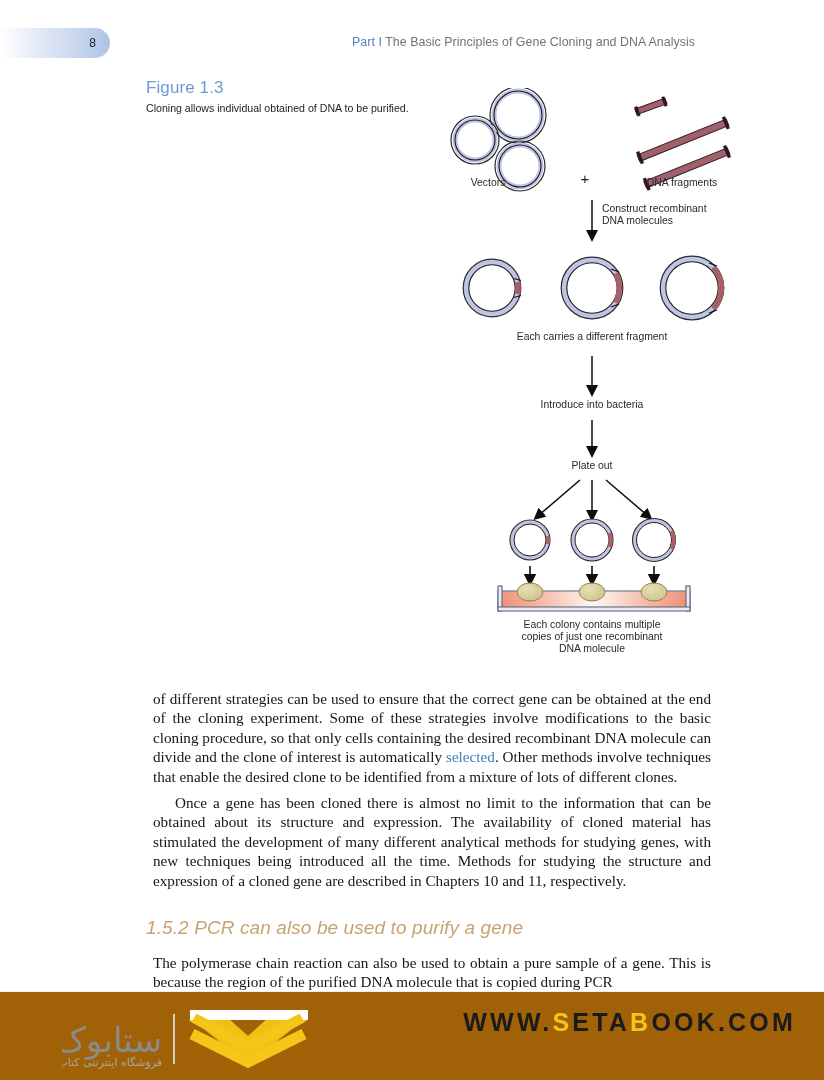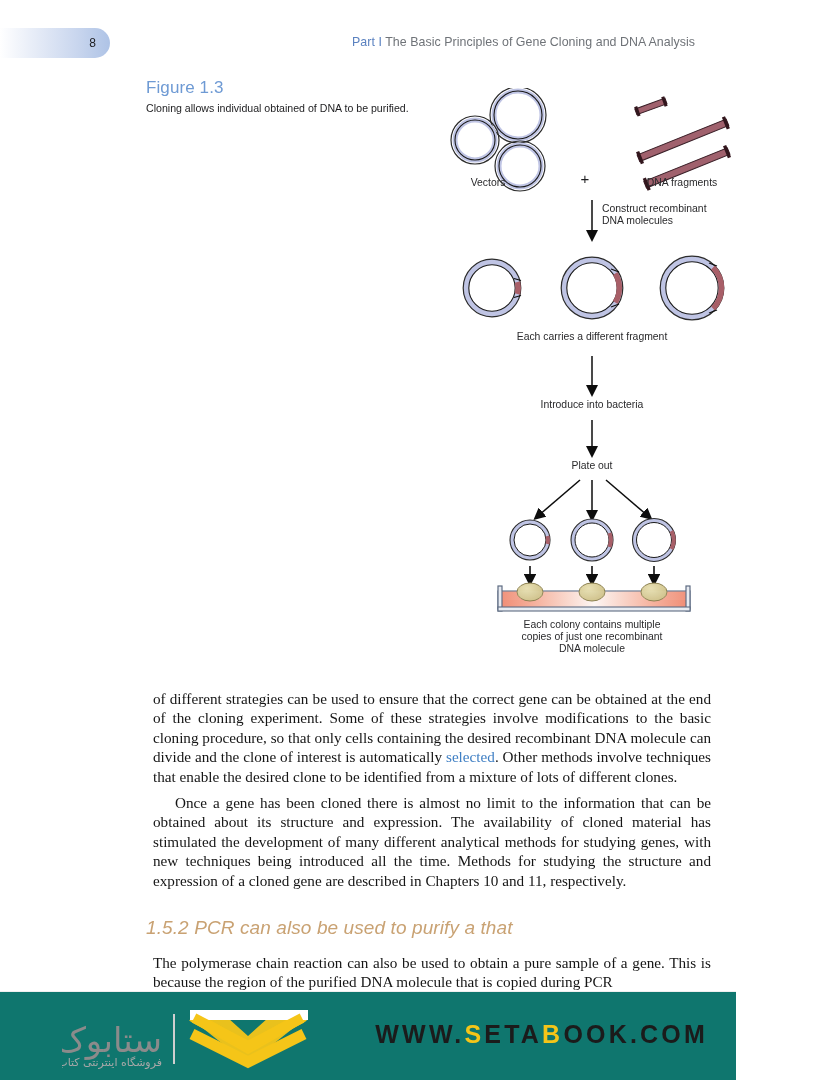--- a/index.html
+++ b/index.html
@@ -116,23 +116,23 @@
     left: 146px;
     top: 946px;
     width: 572px;
   }
 
   
   .banner {
     position: absolute;
     left: 0;
     bottom: 0;
-    width: 736px;
+    width: 824px;
     height: 88px;
-    background: #0f766e;
+    background: #a16207;
     border-top: 1px solid #efefef;
   }
   .banner-logo {
     position: absolute;
     left: 62px;
     top: 10px;
     width: 310px;
     height: 70px;
   }
   .banner-right {
@@ -143,21 +143,21 @@
     text-align: right;
   }
   .fa-line {
     font-family: "DejaVu Sans", sans-serif;
     font-size: 18px;
     color: #1b1b1b;
     direction: rtl;
     line-height: 28px;
   }
   .url-line {
-    margin-top: 16px;
+    margin-top: 4px;
     font-family: "Liberation Sans", sans-serif;
     font-size: 25px;
     font-weight: bold;
     letter-spacing: 3.2px;
     color: #1b1b1b;
     text-align: right;
   }
   .url-line .gold { color: #f5c518; }
 </style>
 </head>
@@ -318,21 +318,21 @@
   <text x="162" y="552" font-family="Liberation Sans, sans-serif" font-size="10.4" fill="#2a2a2c" text-anchor="middle">copies of just one recombinant</text>
   <text x="162" y="564" font-family="Liberation Sans, sans-serif" font-size="10.4" fill="#2a2a2c" text-anchor="middle">DNA molecule</text>
 </svg>
 </div>
 
 <div class="body-col">
   <p class="bodytext"><span>of different strategies can be used to ensure that the correct gene can be obtained at the end of the cloning experiment. Some of these strategies involve modifications to the basic cloning procedure, so that only cells containing the desired recombinant DNA molecule can divide and the clone of interest is automatically </span><span class="lnk">selected</span><span>. Other methods involve techniques that enable the desired clone to be identified from a mixture of lots of different clones.</span></p>
   <p class="bodytext">Once a gene has been cloned there is almost no limit to the information that can be obtained about its structure and expression. The availability of cloned material has stimulated the development of many different analytical methods for studying genes, with new techniques being introduced all the time. Methods for studying the structure and expression of a cloned gene are described in Chapters 10 and 11, respectively.</p>
 </div>
 
-<div class="section-head">1.5.2  PCR can also be used to purify a that</div>
+<div class="section-head">1.5.2  PCR can also be used to purify a gene</div>
 
 <div class="body-col-2">
   <p class="bodytext">The polymerase chain reaction can also be used to obtain a pure sample of a gene. This is because the region of the purified DNA molecule that is copied during PCR</p>
 </div>
 
 <div class="banner">
 
   <div class="banner-logo">
     <svg width="310" height="70" viewBox="0 0 310 70" xmlns="http://www.w3.org/2000/svg">
 

